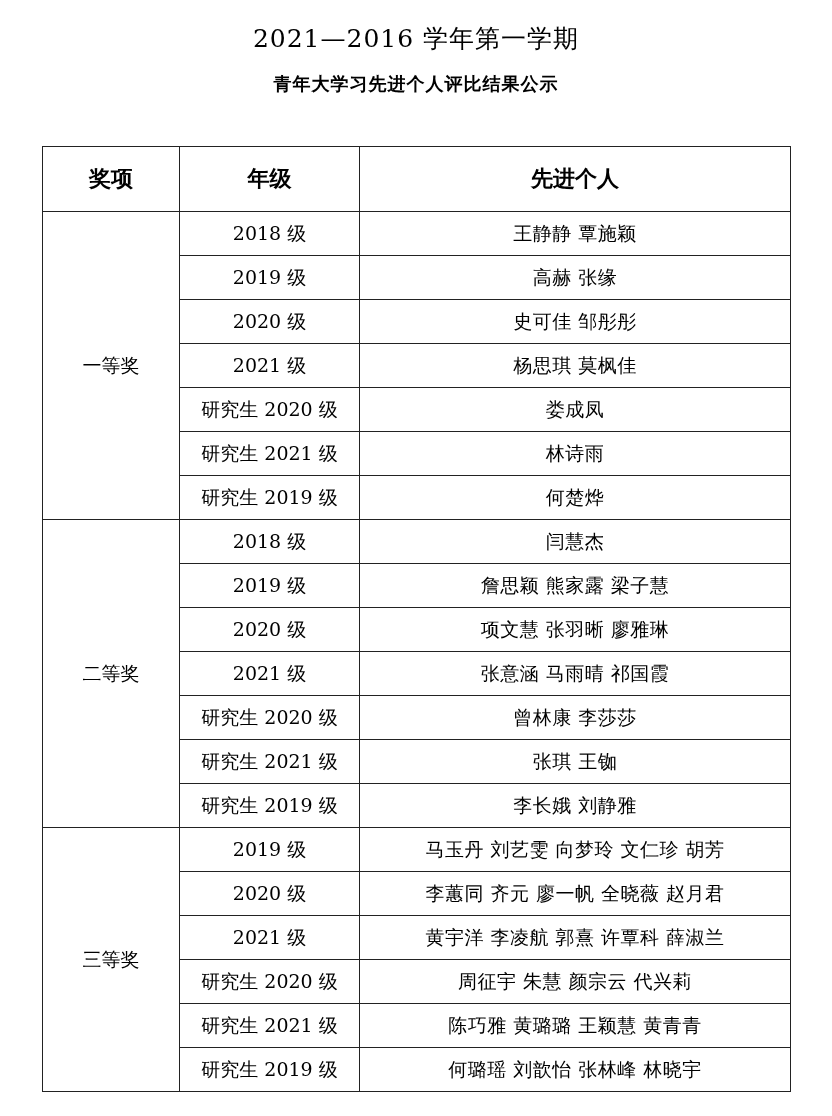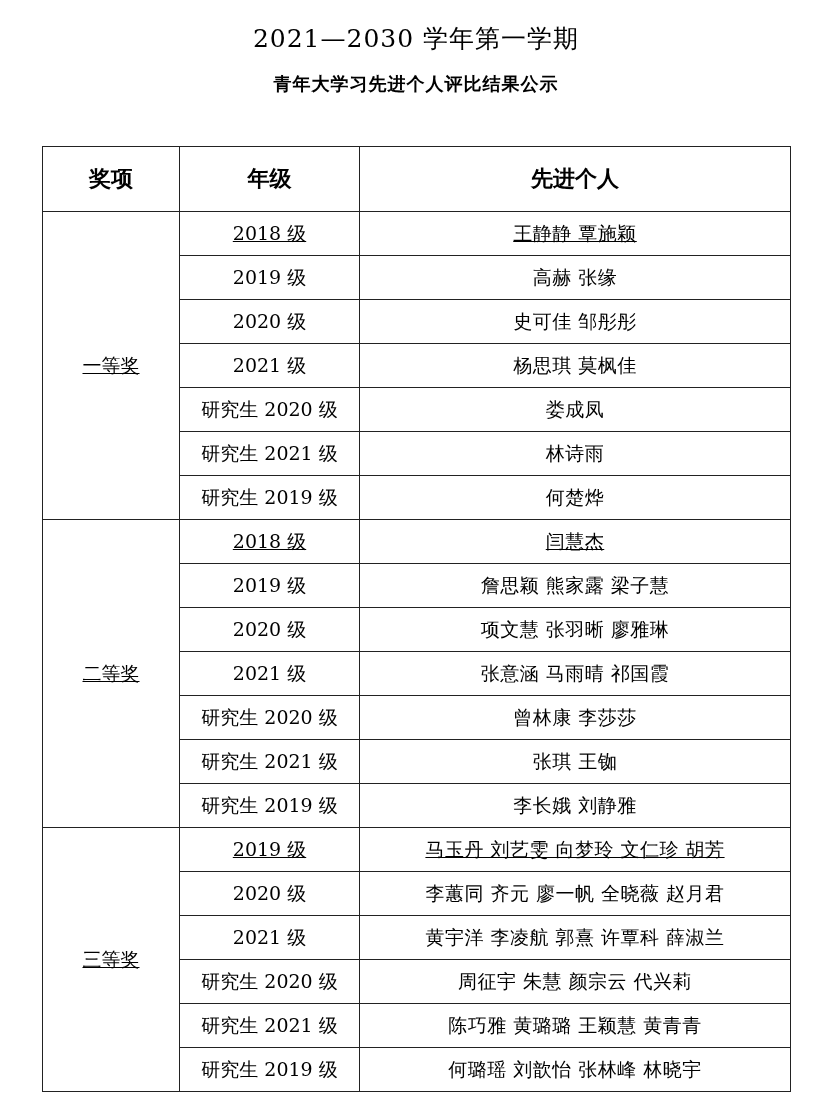--- a/index.html
+++ b/index.html
@@ -69,30 +69,29 @@
   td.award-cell {
     font-size: 20px;
     font-family: "DejaVu Serif", "Liberation Serif", serif;
     margin-left: 47px;
   }
   td.names-cell {
     letter-spacing: 0.5px;
   }
   .group-top td {
     border-top: 2px solid #111111;
-    text-decoration: underline;
   }
 </style>
 </head>
 <body>
 
 <div class="page">
 
   <div class="title-block">
-    <div class="title-line1">2021—2030 学年第一学期</div>
+    <div class="title-line1">2021—2016 学年第一学期</div>
     <div class="title-line2">青年大学习先进个人评比结果公示</div>
   </div>
 
   <div class="table-wrap">
     <table class="award-table">
       <colgroup>
         <col class="col-award">
         <col class="col-grade">
         <col class="col-names">
       </colgroup>

